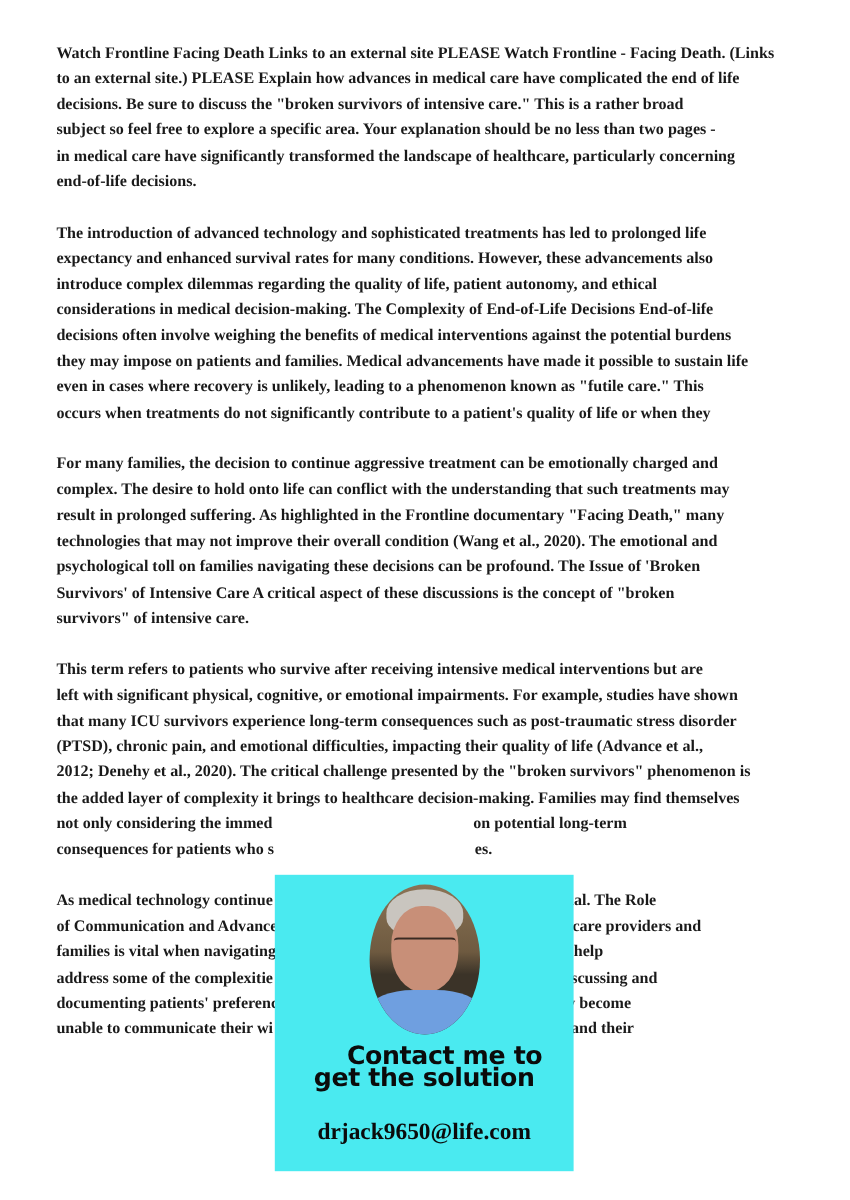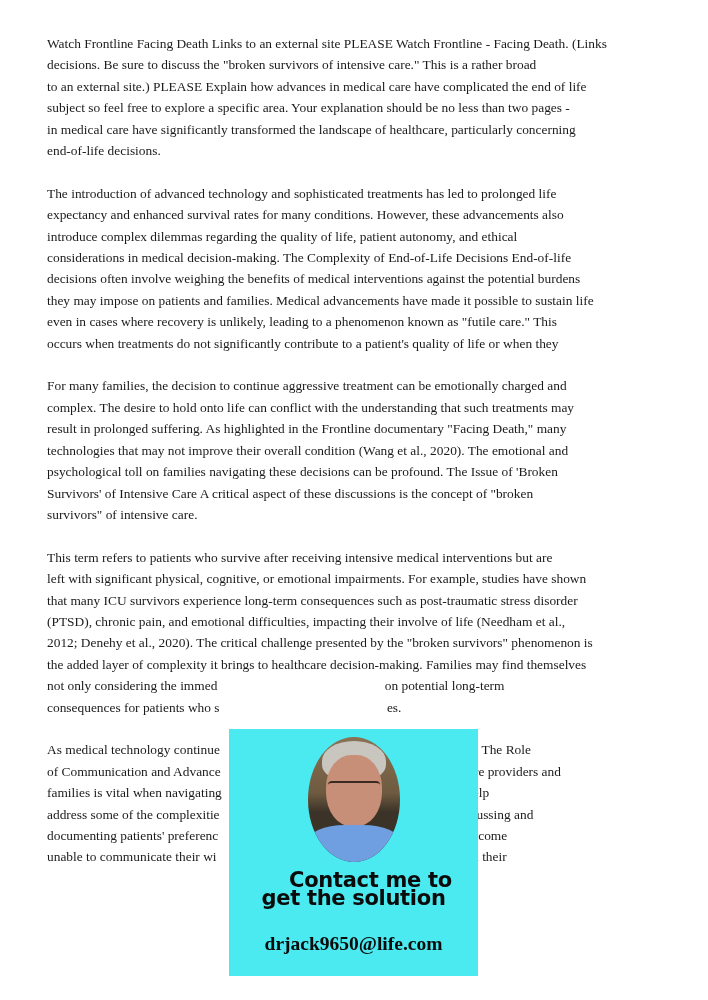--- a/index.html
+++ b/index.html
@@ -1,20 +1,21 @@
 <!DOCTYPE html>
 <html><head>
 <meta charset="utf-8">
 <style>
   html, body { margin: 0; padding: 0; background: #ffffff; }
   body { width: 708px; height: 1000px; position: relative; overflow: hidden; }
   .page {
     position: absolute; left: 47px; top: 33px; width: 630px;
     font-family: "Liberation Serif", serif; font-size: 13.4px; line-height: 21.4px;
     color: #1a1a1a;
+    font-weight: bold;
   }
   .para { margin: 0 0 21.4px 0; }
   .line { display: block; white-space: nowrap; }
   .overlay {
     position: absolute; left: 229px; top: 729px; width: 249px; height: 247px;
     background: #4aeaf0;
   }
   .photo {
     position: absolute; left: 79px; top: 8px; width: 92px; height: 125px;
     border-radius: 50%; overflow: hidden;
@@ -35,22 +36,22 @@
     position: absolute; left: 0; top: 204px; width: 249px; text-align: center;
     font-family: "Liberation Serif", serif; font-weight: bold; font-size: 19.5px; color: #0b0b0b;
   }
 </style>
 </head>
 <body>
 
 <div class="page">
   <p class="para">
     <span class="line">Watch Frontline Facing Death Links to an external site PLEASE Watch Frontline - Facing Death. (Links</span>
+    <span class="line">to an external site.) PLEASE Explain how advances in medical care have complicated the end of life</span>
     <span class="line">decisions. Be sure to discuss the "broken survivors of intensive care." This is a rather broad</span>
-    <span class="line">to an external site.) PLEASE Explain how advances in medical care have complicated the end of life</span>
     <span class="line">subject so feel free to explore a specific area. Your explanation should be no less than two pages -</span>
     <span class="line">in medical care have significantly transformed the landscape of healthcare, particularly concerning</span>
     <span class="line">end-of-life decisions.</span>
   </p>
   <p class="para">
     <span class="line">The introduction of advanced technology and sophisticated treatments has led to prolonged life</span>
     <span class="line">expectancy and enhanced survival rates for many conditions. However, these advancements also</span>
     <span class="line">introduce complex dilemmas regarding the quality of life, patient autonomy, and ethical</span>
     <span class="line">considerations in medical decision-making. The Complexity of End-of-Life Decisions End-of-life</span>
     <span class="line">decisions often involve weighing the benefits of medical interventions against the potential burdens</span>
@@ -64,21 +65,21 @@
     <span class="line">result in prolonged suffering. As highlighted in the Frontline documentary "Facing Death," many</span>
     <span class="line">technologies that may not improve their overall condition (Wang et al., 2020). The emotional and</span>
     <span class="line">psychological toll on families navigating these decisions can be profound. The Issue of 'Broken</span>
     <span class="line">Survivors' of Intensive Care A critical aspect of these discussions is the concept of "broken</span>
     <span class="line">survivors" of intensive care.</span>
   </p>
   <p class="para">
     <span class="line">This term refers to patients who survive after receiving intensive medical interventions but are</span>
     <span class="line">left with significant physical, cognitive, or emotional impairments. For example, studies have shown</span>
     <span class="line">that many ICU survivors experience long-term consequences such as post-traumatic stress disorder</span>
-    <span class="line">(PTSD), chronic pain, and emotional difficulties, impacting their involve of life (Needham et al.,</span>
+    <span class="line">(PTSD), chronic pain, and emotional difficulties, impacting their quality of life (Advance et al.,</span>
     <span class="line">2012; Denehy et al., 2020). The critical challenge presented by the "broken survivors" phenomenon is</span>
     <span class="line">the added layer of complexity it brings to healthcare decision-making. Families may find themselves</span>
     <span class="line" style="white-space:pre">not only considering the immed                                                  on potential long-term</span>
     <span class="line" style="white-space:pre">consequences for patients who s                                                  es.</span>
   </p>
   <p class="para">
     <span class="line" style="white-space:pre">As medical technology continue                                                  ver more crucial. The Role</span>
     <span class="line" style="white-space:pre">of Communication and Advance                                                  etween healthcare providers and</span>
     <span class="line" style="white-space:pre">families is vital when navigating                                                  ng (ACP) can help</span>
     <span class="line" style="white-space:pre">address some of the complexitie                                                  CP involves discussing and</span>

